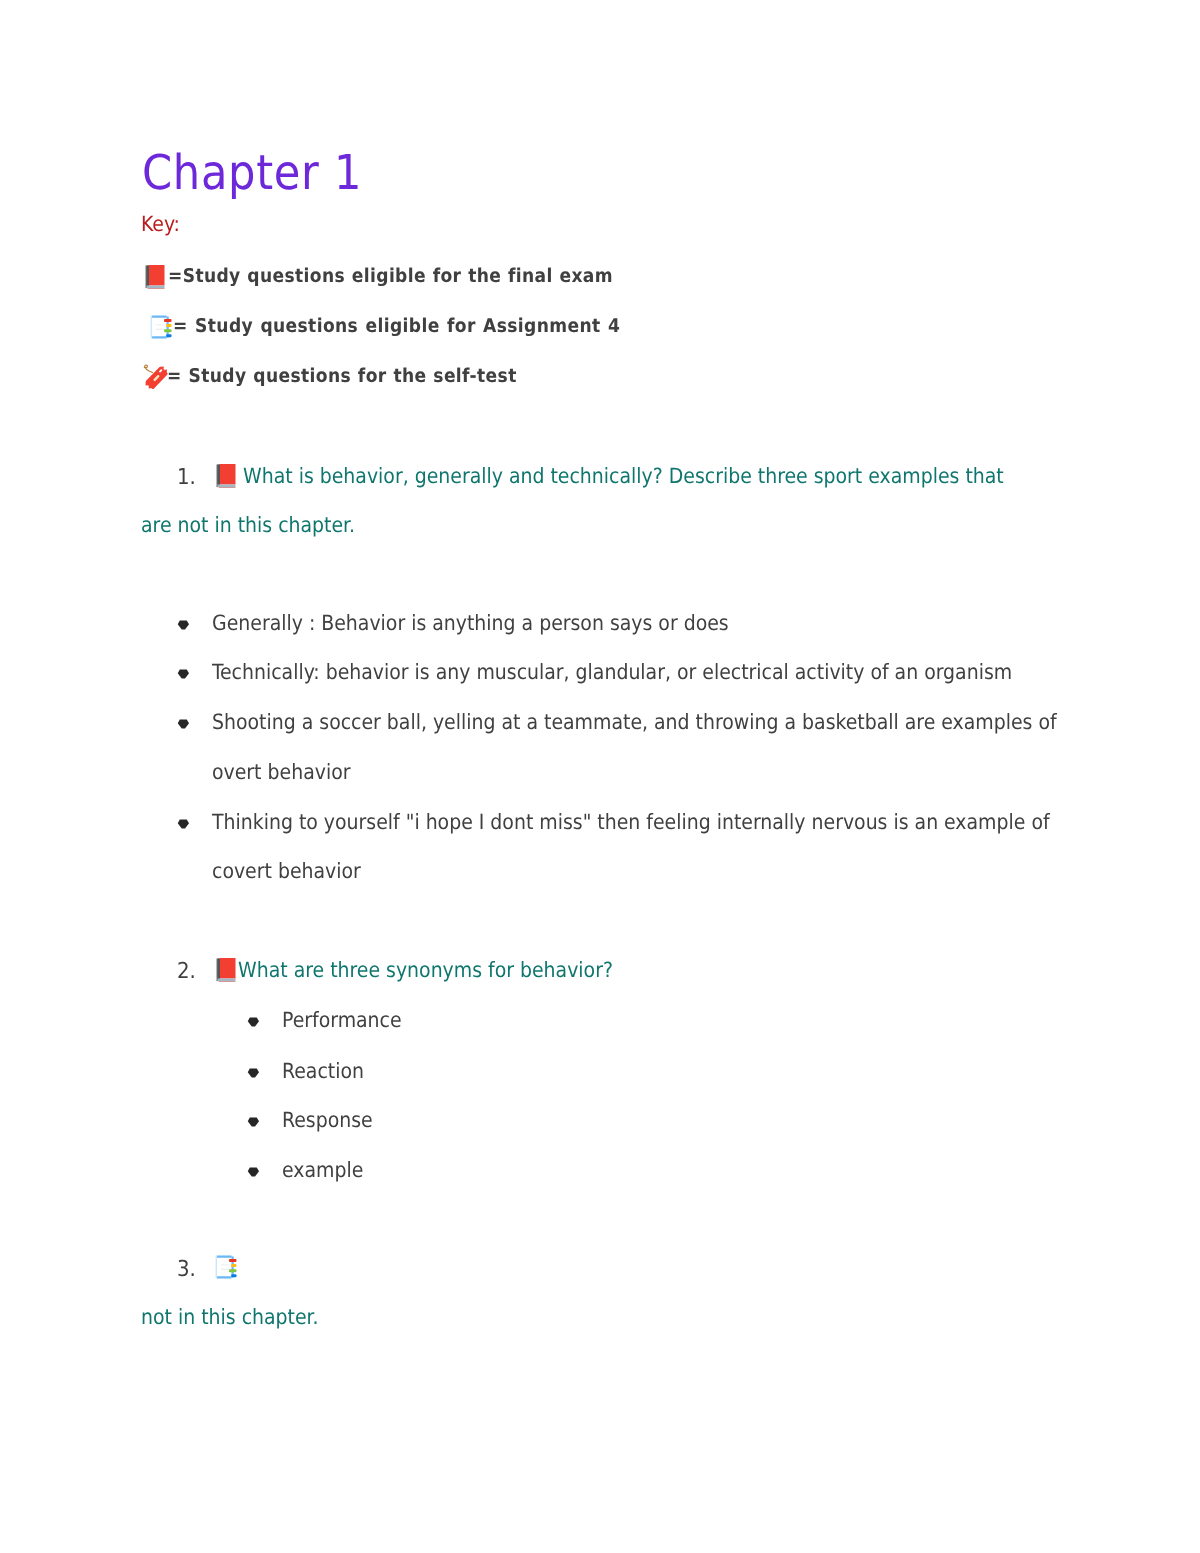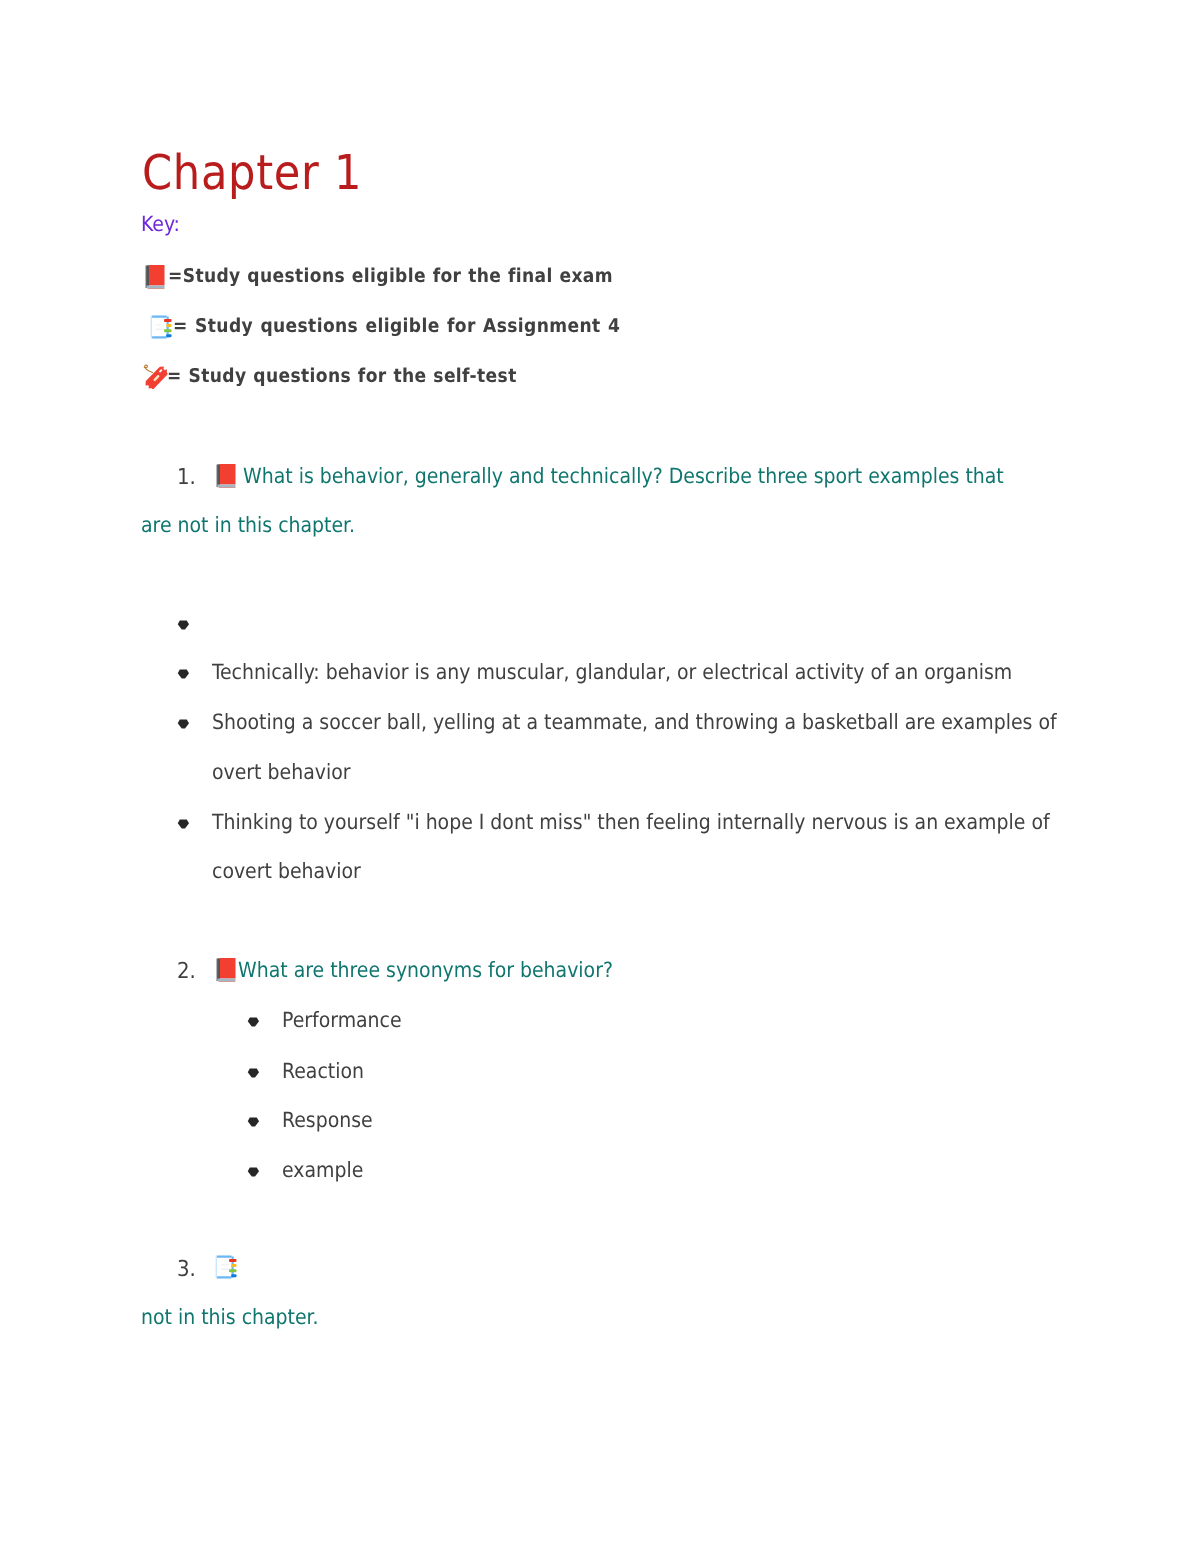--- a/index.html
+++ b/index.html
@@ -8,28 +8,28 @@
     width:1200px; height:1553px;
     font-family:"DejaVu Sans Condensed","DejaVu Sans", sans-serif;
     -webkit-font-smoothing:antialiased;
     text-rendering:geometricPrecision;
   }
   .page { position:relative; width:1200px; height:1553px; overflow:hidden; background:#ffffff; }
 
   
   .title {
     position:absolute; left:142px; top:149px; margin:0;
-    font-size:48px; font-weight:400; color:#b91c1c;
+    font-size:48px; font-weight:400; color:#6d28d9;
     line-height:1; white-space:nowrap; letter-spacing:0.7px;
   }
 
   
   .key-label {
     position:absolute; left:141px; top:214px;
-    font-size:21px; font-weight:400; color:#6d28d9; line-height:1;
+    font-size:21px; font-weight:400; color:#b91c1c; line-height:1;
   }
   .key-row  { position:absolute; left:0; width:1060px; height:24px; }
   .key-row .ktext {
     position:absolute; font-size:19px; font-weight:700; color:#404040;
     letter-spacing:0.38px; line-height:1; white-space:nowrap;
   }
 
   
   .qrow, .brow { position:absolute; left:0; width:1200px; height:22px; }
   .qnum  { position:absolute; top:1px; font-size:22px; color:#404040; line-height:1; white-space:nowrap; }
@@ -123,20 +123,21 @@
   <div class="qrow" style="top:515px">
     <span class="qtext" style="left:141px">are not in this chapter.</span>
   </div>
 
   <div class="brow" style="top:613px">
     <span class="bulmark" style="left:177px">
         <svg width="13" height="11">
           <use href="#sym-bullet"></use>
         </svg>
       </span>
+    <span class="btext" style="left:212px">Generally : Behavior is anything a person says or does</span>
   </div>
   <div class="brow" style="top:662px">
     <span class="bulmark" style="left:177px">
         <svg width="13" height="11">
           <use href="#sym-bullet"></use>
         </svg>
       </span>
     <span class="btext" style="left:212px">Technically: behavior is any muscular, glandular, or electrical activity of an organism</span>
   </div>
   <div class="brow" style="top:712px">

